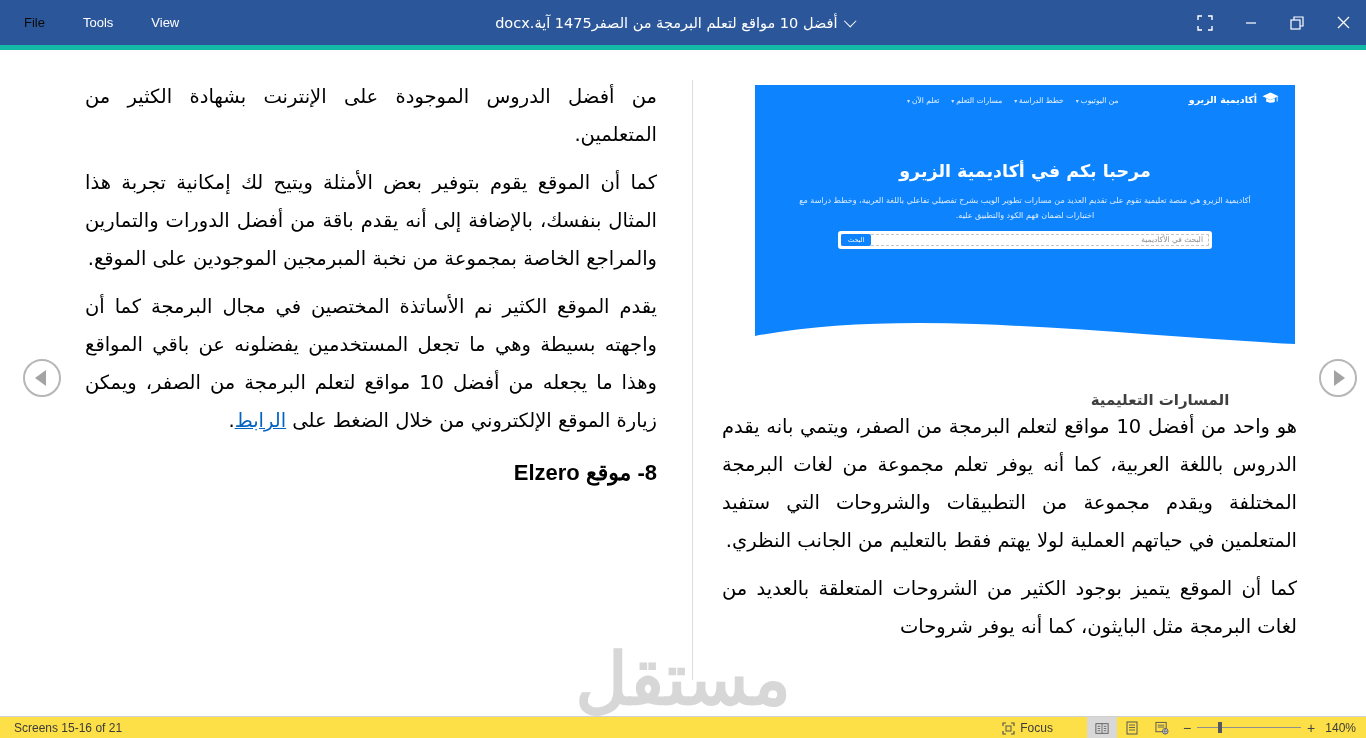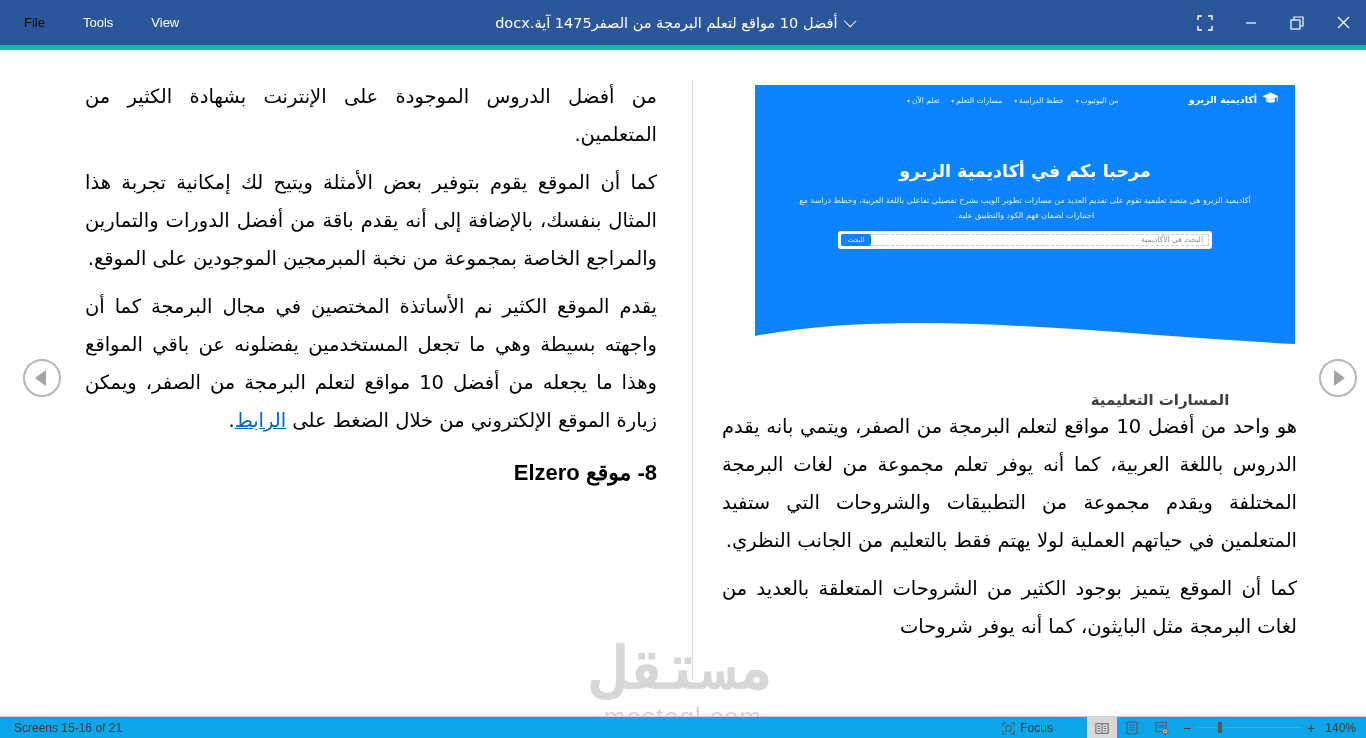--- a/index.html
+++ b/index.html
@@ -70,28 +70,28 @@
   .nav-prev { left:23px; top:309px; }
   .nav-next { left:1319px; top:309px; }
   .tri-l { width:0; height:0; border-top:8px solid transparent; border-bottom:8px solid transparent;
            border-right:11px solid #a3a3a3; margin-right:3px; }
   .tri-r { width:0; height:0; border-top:8px solid transparent; border-bottom:8px solid transparent;
            border-left:11px solid #a3a3a3; margin-left:3px; }
 
   
   .watermark { position:absolute; left:50%; top:590px; transform:translateX(-50%);
                text-align:center; pointer-events:none; }
-  .wm-logo { font-family:Liberation Mono, monospace; font-weight:bold; font-size:60px;
+  .wm-logo { font-family:Liberation Sans, sans-serif; font-weight:bold; font-size:72px;
              color:#d7d7d7; line-height:1.1; }
   .wm-domain { font-family:"Liberation Sans", sans-serif; font-size:26px; color:#d2d2d2;
                letter-spacing:1px; margin-top:-4px; }
 
   
   .statusbar { position:absolute; left:0; top:716px; width:1366px; height:22px;
-               background:#0ea5e9; border-top:1px solid #d0d0d0; display:flex;
+               background:#fde047; border-top:1px solid #d0d0d0; display:flex;
                align-items:center; font-size:12px; color:#3b3b3b; overflow:hidden; }
   .sb-left { padding-left:14px; }
   .sb-right { position:absolute; right:4px; top:0; height:22px; display:flex; align-items:center; }
   .sb-item { display:flex; align-items:center; height:22px; padding:0 8px; cursor:pointer; }
   .sb-focus { gap:5px; margin-right:26px; }
   .view-btn { width:30px; justify-content:center; }
   .view-btn.active { background:#d8d8d8; }
   .zoom-minus, .zoom-plus { font-size:14px; color:#444; padding:0 6px; cursor:pointer; }
   .zoom-slider { position:relative; width:104px; height:22px; cursor:pointer; }
   .zoom-track { position:absolute; left:0; right:0; top:10px; height:1px; background:#8f8f8f; }

